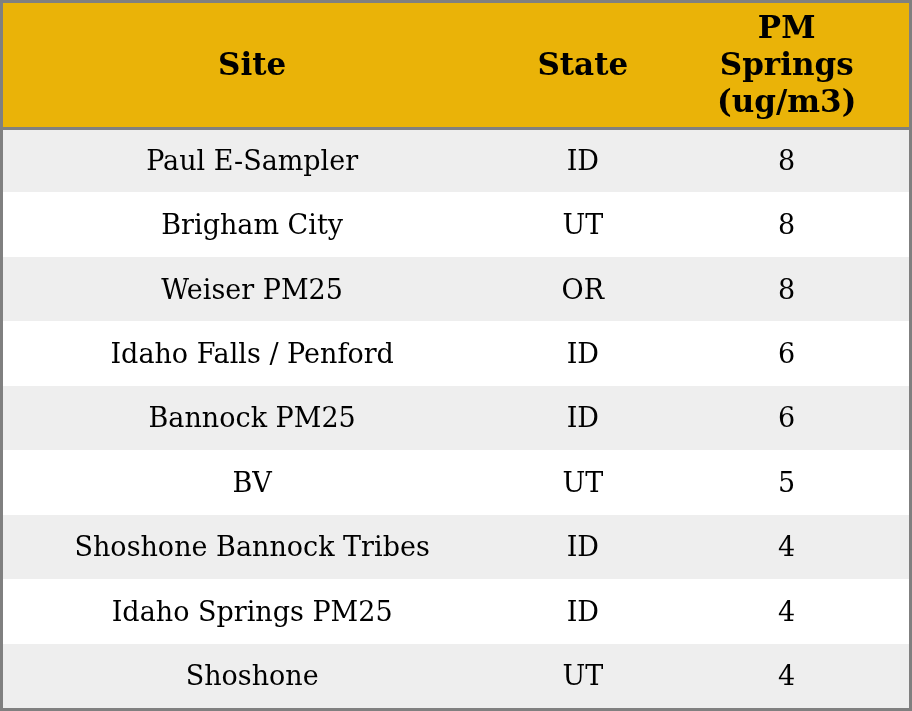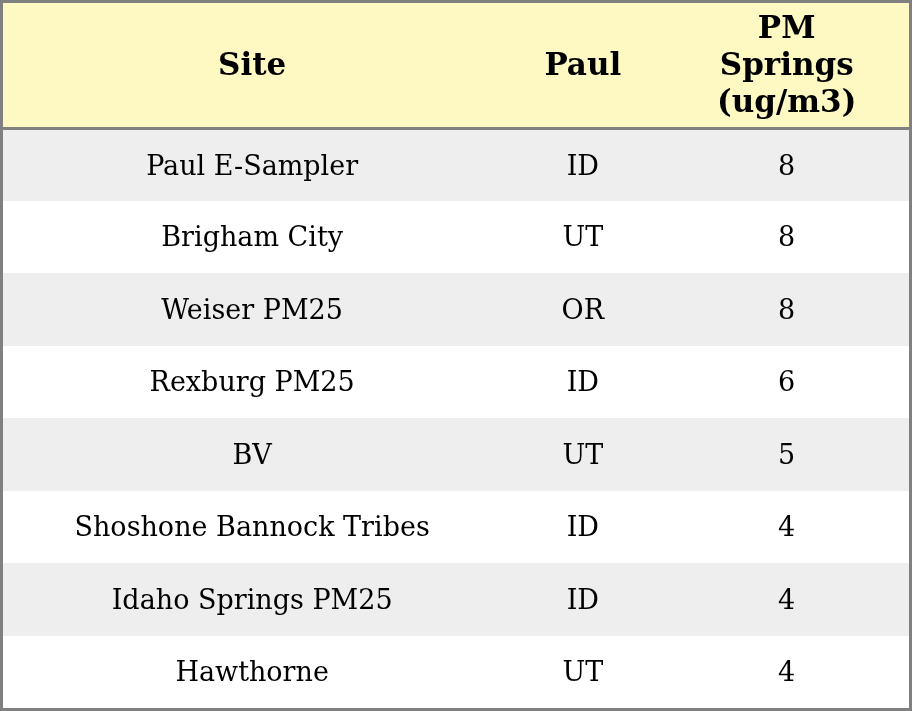--- a/index.html
+++ b/index.html
@@ -19,21 +19,21 @@
   table.data-table {
     width: 100%;
     height: 100%;
     border-collapse: collapse;
     table-layout: fixed;
   }
   col.col-site  { width: 55%; }
   col.col-state { width: 18%; }
   col.col-pm    { width: 27%; }
   thead th {
-    background: #fef9c3;
+    background: #eab308;
     border-bottom: 3px solid #808080;
     font-weight: bold;
     font-size: 31px;
     line-height: 1.2;
     text-align: center;
     vertical-align: middle;
     height: 125px;
     padding: 2px 4px;
   }
   tbody td {
@@ -53,21 +53,21 @@
 <div class="table-frame">
   <table class="data-table">
     <colgroup>
       <col class="col-site">
       <col class="col-state">
       <col class="col-pm">
     </colgroup>
     <thead>
       <tr>
           <th>Site</th>
-          <th>Paul</th>
+          <th>State</th>
           <th>
             <span class="hdr-line">PM</span>
             <span class="hdr-line">Springs</span>
             <span class="hdr-line">(ug/m3)</span>
           </th>
         </tr>
     </thead>
     <tbody>
         <tr>
           <td>Paul E-Sampler</td>
@@ -78,39 +78,44 @@
           <td>Brigham City</td>
           <td>UT</td>
           <td>8</td>
         </tr>
         <tr>
           <td>Weiser PM25</td>
           <td>OR</td>
           <td>8</td>
         </tr>
         <tr>
-          <td>Rexburg PM25</td>
+          <td>Idaho Falls / Penford</td>
+          <td>ID</td>
+          <td>6</td>
+        </tr>
+        <tr>
+          <td>Bannock PM25</td>
           <td>ID</td>
           <td>6</td>
         </tr>
         <tr>
           <td>BV</td>
           <td>UT</td>
           <td>5</td>
         </tr>
         <tr>
           <td>Shoshone Bannock Tribes</td>
           <td>ID</td>
           <td>4</td>
         </tr>
         <tr>
           <td>Idaho Springs PM25</td>
           <td>ID</td>
           <td>4</td>
         </tr>
         <tr>
-          <td>Hawthorne</td>
+          <td>Shoshone</td>
           <td>UT</td>
           <td>4</td>
         </tr>
       </tbody>
   </table>
 </div>
 
 </body></html>

